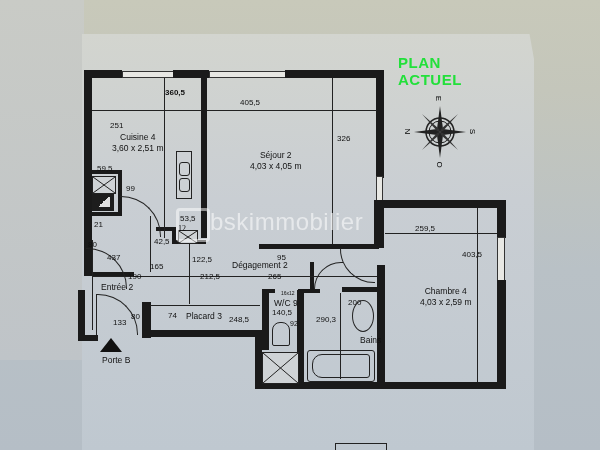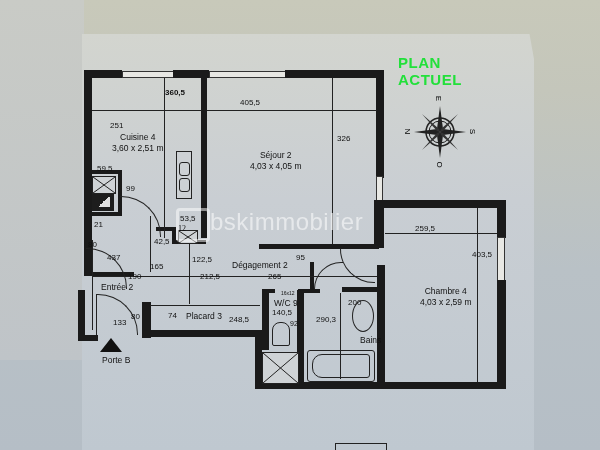--- a/index.html
+++ b/index.html
@@ -158,32 +158,32 @@
 <span class="dim" style="left:180px;top:214px;">53,5</span>
 <span class="dim" style="left:178px;top:224px;font-family:Liberation Serif, serif;">12</span>
 <span class="dim" style="left:154px;top:237px;">42,5</span>
 <span class="dim" style="left:88px;top:240px;">80</span>
 <span class="dim" style="left:107px;top:253px;">437</span>
 <span class="dim" style="left:150px;top:262px;">165</span>
 <span class="dim" style="left:192px;top:255px;">122,5</span>
 <span class="dim" style="left:128px;top:272px;">190</span>
 <span class="dim" style="left:200px;top:272px;">212,5</span>
 <span class="dim" style="left:268px;top:272px;">265</span>
-<span class="dim" style="left:296px;top:253px;">95</span>
+<span class="dim" style="left:277px;top:253px;">95</span>
 <span class="dim" style="left:131px;top:312px;">80</span>
 <span class="dim" style="left:113px;top:318px;">133</span>
 <span class="dim" style="left:168px;top:311px;">74</span>
 <span class="dim" style="left:229px;top:315px;">248,5</span>
 <span class="dim" style="left:281px;top:290px;font-size:5px;">16x12</span>
 <span class="dim" style="left:272px;top:308px;">140,5</span>
 <span class="dim" style="left:290px;top:320px;font-size:7px;">92</span>
 <span class="dim" style="left:316px;top:315px;">290,3</span>
 <span class="dim" style="left:348px;top:298px;">200</span>
 <span class="dim" style="left:415px;top:224px;">259,5</span>
-<span class="dim" style="left:472px;top:250px;">403,5</span>
+<span class="dim" style="left:462px;top:250px;">403,5</span>
 
 <div class="room-name" style="left:112px;top:132px;">
   <div>Cuisine 4</div>
   <div>3,60 x 2,51 m</div>
 </div>
 <div class="room-name" style="left:250px;top:150px;">
   <div>Séjour 2</div>
   <div>4,03 x 4,05 m</div>
 </div>
 <div class="room-name" style="left:420px;top:286px;">

